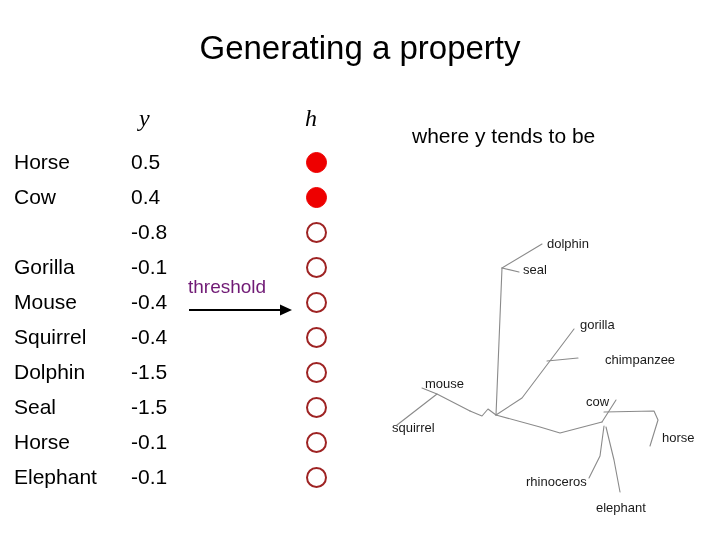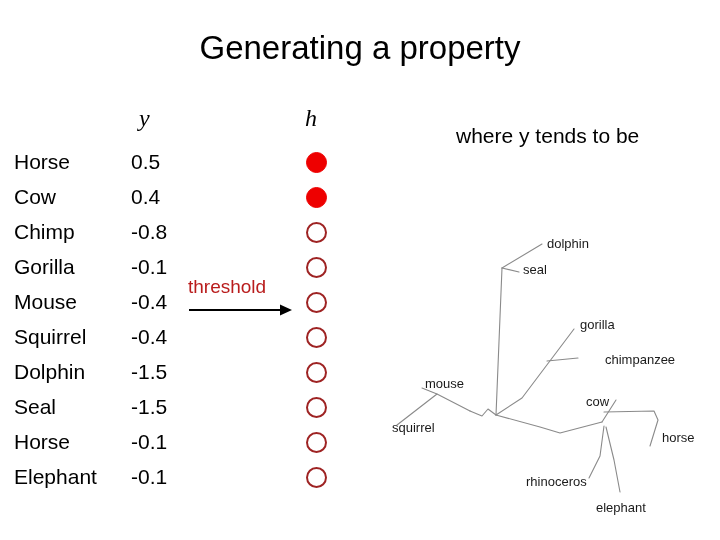--- a/index.html
+++ b/index.html
@@ -100,39 +100,39 @@
   
   #threshold-group {
     position: absolute;
     left: 188px;
     top: 276px;
     width: 120px;
   }
   #threshold-label {
     font-size: 19px;
     line-height: 22px;
-    color: #b91c1c;
+    color: #701a75;
     white-space: nowrap;
   }
   #threshold-arrow {
     display: block;
     margin-top: 4px;
   }
 
   
   #side-note {
     position: absolute;
     left: 412px;
     top: 120px;
     width: 300px;
     font-size: 21px;
     line-height: 31px;
     color: #000000;
   }
-  #side-note .note-line { display: block; margin-left: 44px; }
+  #side-note .note-line { display: block; }
 
   
   #tree {
     position: absolute;
     left: 392px;
     top: 228px;
     width: 328px;
     height: 300px;
   }
   .tree-label {
@@ -162,21 +162,20 @@
         </div>
       </div>
       <div class="table-row">
         <div class="species-label">Cow</div>
         <div class="y-value">0.4</div>
         <div class="h-dot-wrap">
           <div class="h-dot on"></div>
         </div>
       </div>
       <div class="table-row">
-        <div class="species-label">Chimp</div>
         <div class="y-value">-0.8</div>
         <div class="h-dot-wrap">
           <div class="h-dot off"></div>
         </div>
       </div>
       <div class="table-row">
         <div class="species-label">Gorilla</div>
         <div class="y-value">-0.1</div>
         <div class="h-dot-wrap">
           <div class="h-dot off"></div>

